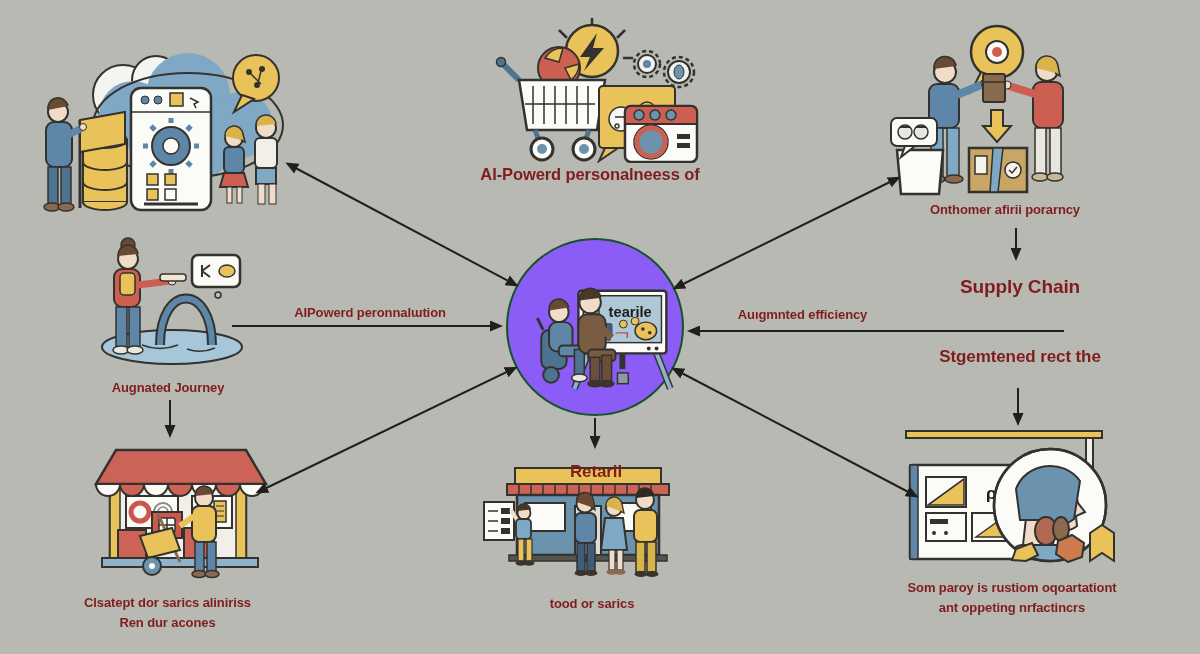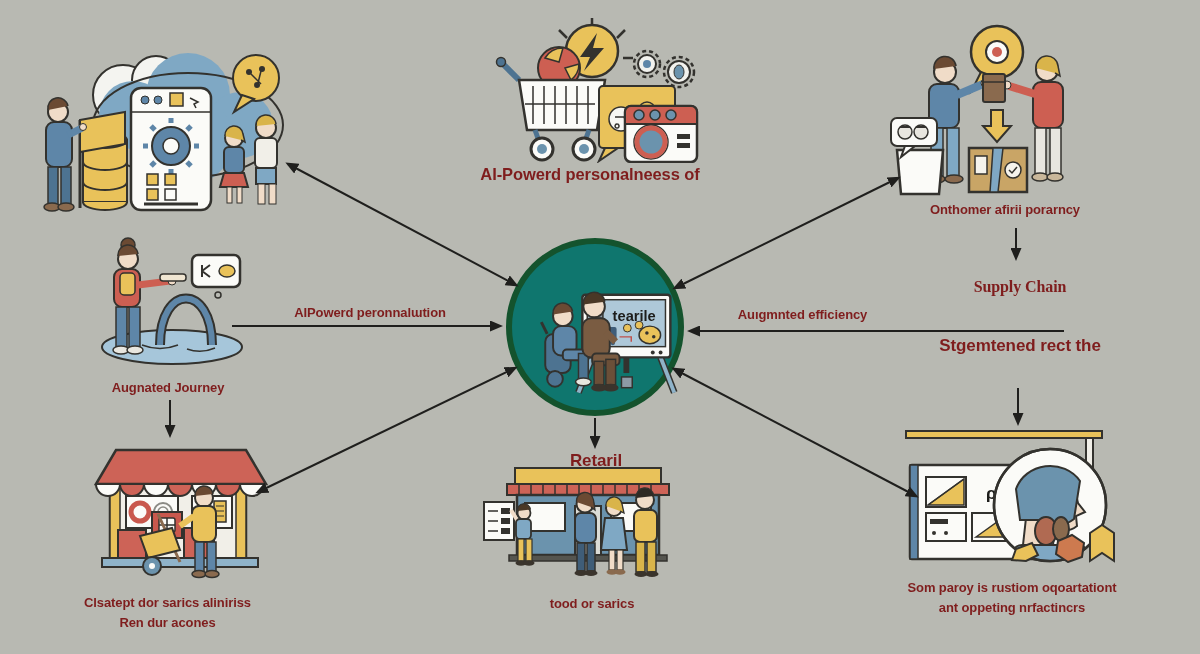--- a/index.html
+++ b/index.html
@@ -2,24 +2,24 @@
 <html><head>
 <meta charset="utf-8">
 <style>
   html,body{margin:0;padding:0;}
   body{width:1200px;height:654px;overflow:hidden;font-family:"Liberation Sans",sans-serif;}
   .stage{position:relative;width:1200px;height:654px;background:#b8b9b2;}
   .abs{position:absolute;}
   .caption{position:absolute;font-weight:700;color:#7f1d1d;text-align:center;letter-spacing:-0.1px;}
   .cap15{font-size:13px;line-height:20px;}
   .cap16{font-size:16.5px;line-height:21px;}
-  .cap17{font-size:17px;line-height:23px;}
-  .title23{font-size:16px;line-height:29px;font-family:Liberation Serif, serif;}
+  .cap17{font-size:17px;line-height:23px;margin-top:11px;}
+  .title23{font-size:19px;line-height:29px;}
   .circle-hub{position:absolute;left:506px;top:238px;width:178px;height:178px;border-radius:50%;
-              background:#0f766e;border:6px solid #14532d;box-sizing:border-box;}
+              background:#8b5cf6;border:2px solid #14532d;box-sizing:border-box;}
   svg{display:block;}
   .arrows{position:absolute;left:0;top:0;pointer-events:none;}
 </style>
 </head>
 <body>
 
 <div class="stage">
 
   <svg class="abs" style="left:28px;top:40px" width="265" height="195" viewBox="0 0 265 195">
     <g>

